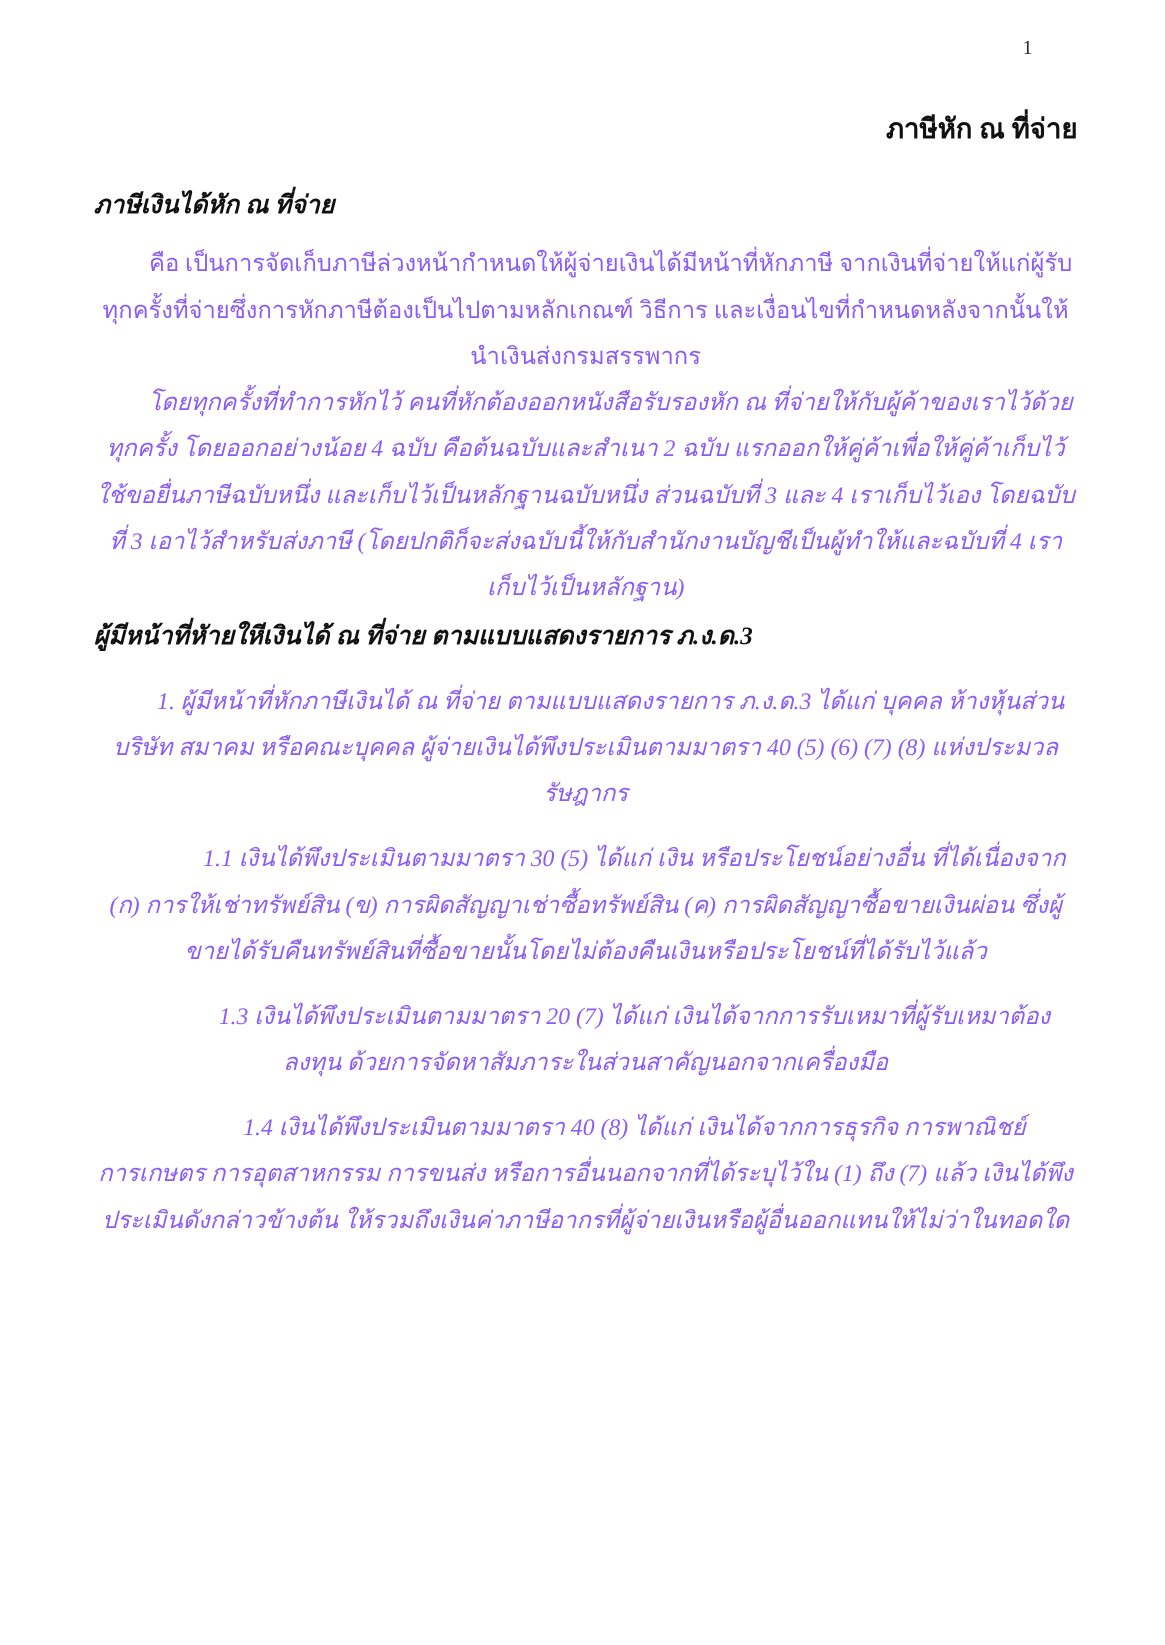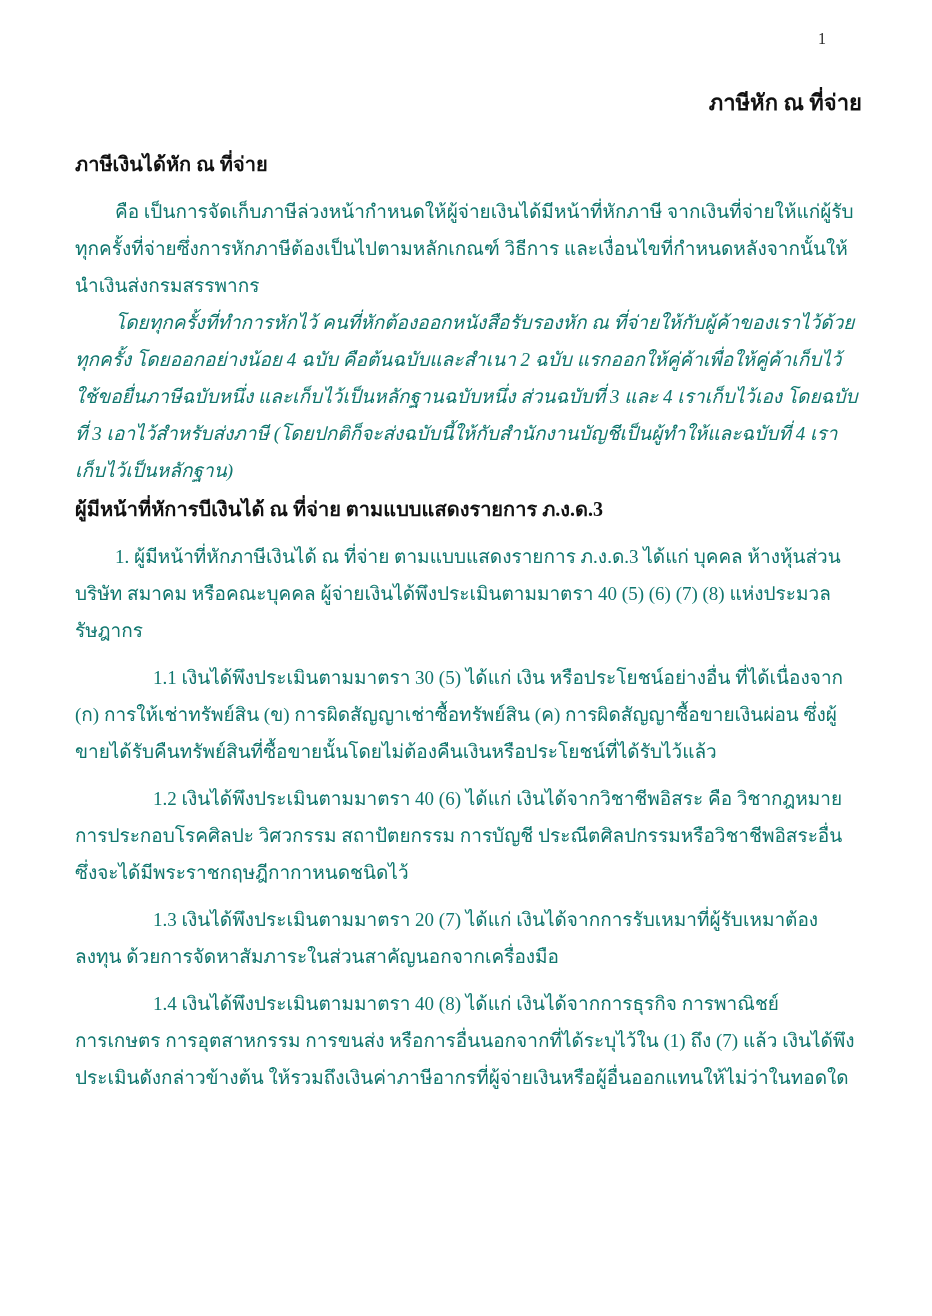--- a/index.html
+++ b/index.html
@@ -33,64 +33,66 @@
     font-weight: bold;
     line-height: 34px;
     color: #111111;
   }
   .heading {
     margin: 26px 0 0 0;
     font-size: 20px;
     font-weight: bold;
     line-height: 37px;
     color: #111111;
+    font-style: italic;
   }
   .heading.section-gap {
     margin-top: 58px;
   }
   .heading.tight {
     margin-top: 2px;
   }
   p.body-para {
     margin: 10px 0 0 0;
     font-size: 19px;
     line-height: 37px;
-    text-align: left;
-    color: #0f766e;
+    text-align: center;
+    color: #8b5cf6;
   }
   p.body-para.flow {
     margin-top: 0;
     font-style: italic;
   }
   p.body-para.spaced {
+    margin-top: 15px;
+    font-style: italic;
   }
   .indent-1 { text-indent: 40px; }
   .indent-2 { text-indent: 78px; }
 </style>
 </head>
 <body>
 
 <div class="page">
 
   <div class="page-number">1</div>
 
   <h1 class="doc-title">ภาษีหัก ณ ที่จ่าย</h1>
 
   <h2 class="heading">ภาษีเงินได้หัก ณ ที่จ่าย</h2>
 
   <p class="body-para indent-1">คือ เป็นการจัดเก็บภาษีล่วงหน้ากำหนดให้ผู้จ่ายเงินได้มีหน้าที่หักภาษี จากเงินที่จ่ายให้แก่ผู้รับทุกครั้งที่จ่ายซึ่งการหักภาษีต้องเป็นไปตามหลักเกณฑ์ วิธีการ และเงื่อนไขที่กำหนดหลังจากนั้นให้นำเงินส่งกรมสรรพากร</p>
 
   <p class="body-para flow indent-1">โดยทุกครั้งที่ทำการหักไว้ คนที่หักต้องออกหนังสือรับรองหัก ณ ที่จ่ายให้กับผู้ค้าของเราไว้ด้วยทุกครั้ง โดยออกอย่างน้อย 4 ฉบับ คือต้นฉบับและสำเนา 2 ฉบับ แรกออกให้คู่ค้าเพื่อให้คู่ค้าเก็บไว้ใช้ขอยื่นภาษีฉบับหนึ่ง และเก็บไว้เป็นหลักฐานฉบับหนึ่ง ส่วนฉบับที่ 3 และ 4 เราเก็บไว้เอง โดยฉบับที่ 3 เอาไว้สำหรับส่งภาษี (โดยปกติก็จะส่งฉบับนี้ให้กับสำนักงานบัญชีเป็นผู้ทำให้และฉบับที่ 4 เราเก็บไว้เป็นหลักฐาน)</p>
 
 
-  <h2 class="heading tight">ผู้มีหน้าที่หัการบีเงินได้ ณ ที่จ่าย ตามแบบแสดงรายการ ภ.ง.ด.3</h2>
+  <h2 class="heading tight">ผู้มีหน้าที่หัายใหีเงินได้ ณ ที่จ่าย ตามแบบแสดงรายการ ภ.ง.ด.3</h2>
 
   <p class="body-para spaced indent-1">1. ผู้มีหน้าที่หักภาษีเงินได้ ณ ที่จ่าย ตามแบบแสดงรายการ ภ.ง.ด.3 ได้แก่ บุคคล ห้างหุ้นส่วน บริษัท สมาคม หรือคณะบุคคล ผู้จ่ายเงินได้พึงประเมินตามมาตรา 40 (5) (6) (7) (8) แห่งประมวลรัษฎากร</p>
 
   <p class="body-para spaced indent-2">1.1 เงินได้พึงประเมินตามมาตรา 30 (5) ได้แก่ เงิน หรือประโยชน์อย่างอื่น ที่ได้เนื่องจาก (ก) การให้เช่าทรัพย์สิน (ข) การผิดสัญญาเช่าซื้อทรัพย์สิน (ค) การผิดสัญญาซื้อขายเงินผ่อน ซึ่งผู้ขายได้รับคืนทรัพย์สินที่ซื้อขายนั้นโดยไม่ต้องคืนเงินหรือประโยชน์ที่ได้รับไว้แล้ว</p>
 
-  <p class="body-para spaced indent-2">1.2 เงินได้พึงประเมินตามมาตรา 40 (6) ได้แก่ เงินได้จากวิชาชีพอิสระ คือ วิชากฎหมาย การประกอบโรคศิลปะ วิศวกรรม สถาปัตยกรรม การบัญชี ประณีตศิลปกรรมหรือวิชาชีพอิสระอื่น ซึ่งจะได้มีพระราชกฤษฎีกากาหนดชนิดไว้</p>
 
   <p class="body-para spaced indent-2">1.3 เงินได้พึงประเมินตามมาตรา 20 (7) ได้แก่ เงินได้จากการรับเหมาที่ผู้รับเหมาต้องลงทุน ด้วยการจัดหาสัมภาระในส่วนสาคัญนอกจากเครื่องมือ</p>
 
   <p class="body-para spaced indent-2">1.4 เงินได้พึงประเมินตามมาตรา 40 (8) ได้แก่ เงินได้จากการธุรกิจ การพาณิชย์ การเกษตร การอุตสาหกรรม การขนส่ง หรือการอื่นนอกจากที่ได้ระบุไว้ใน (1) ถึง (7) แล้ว เงินได้พึงประเมินดังกล่าวข้างต้น ให้รวมถึงเงินค่าภาษีอากรที่ผู้จ่ายเงินหรือผู้อื่นออกแทนให้ไม่ว่าในทอดใด</p>
 
 </div>
 
 </body></html>

